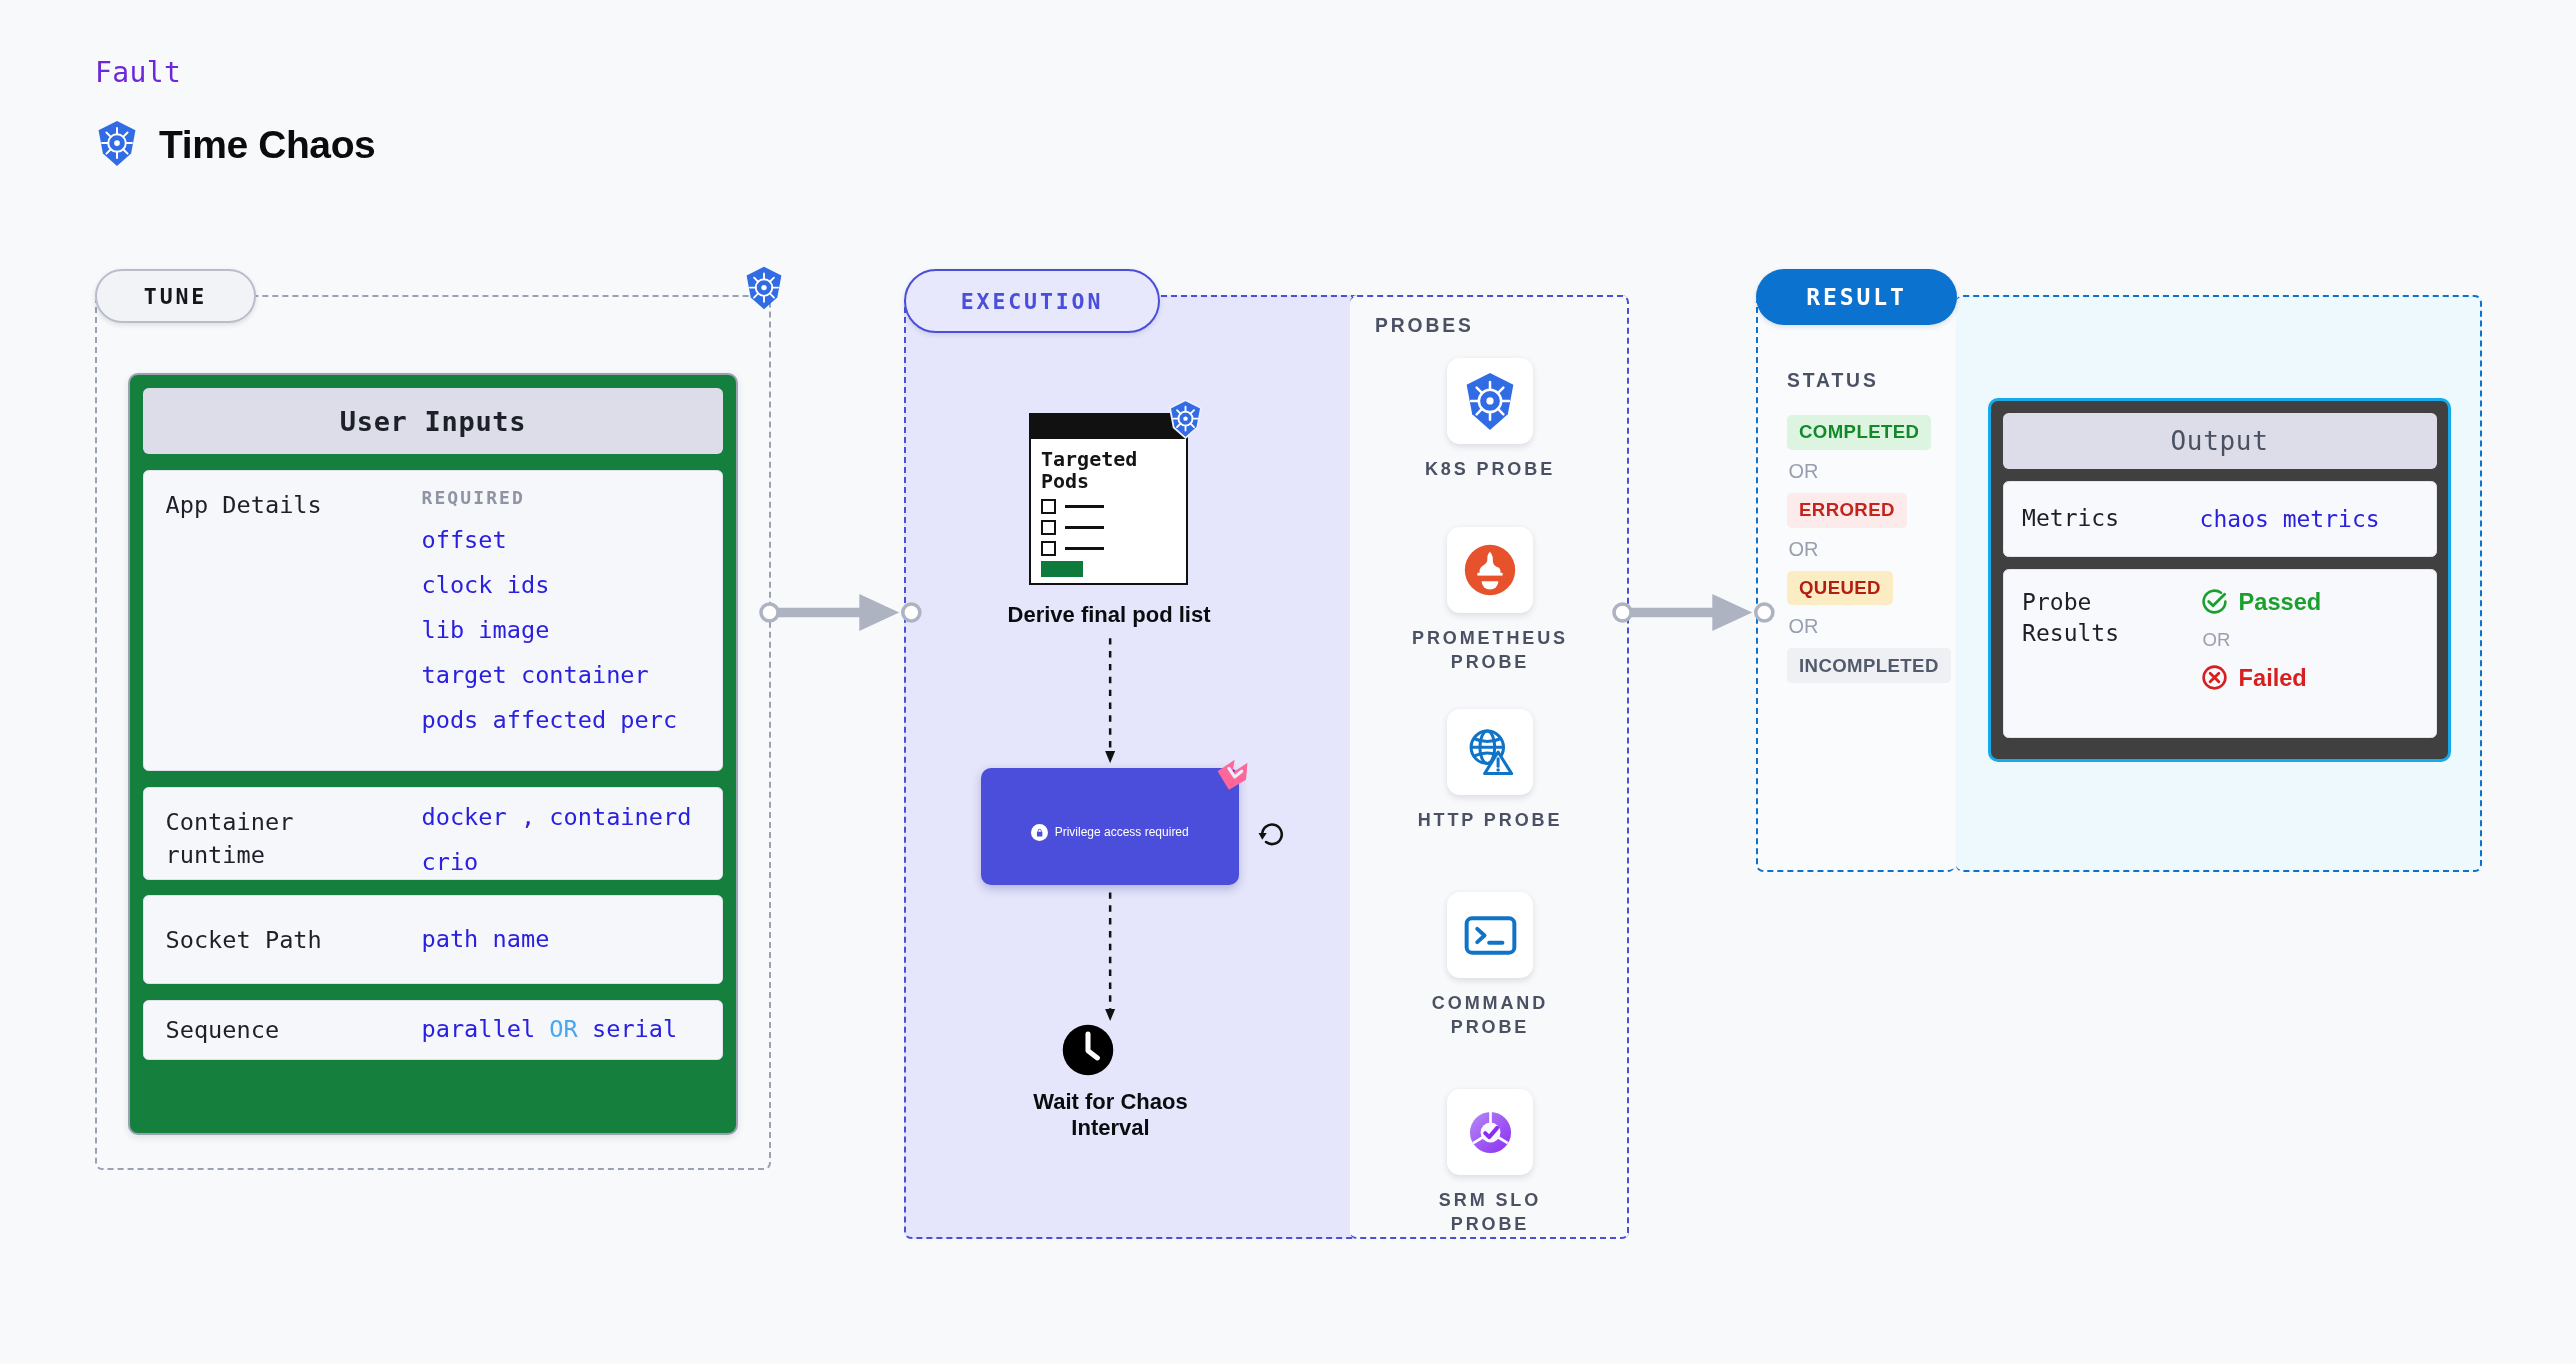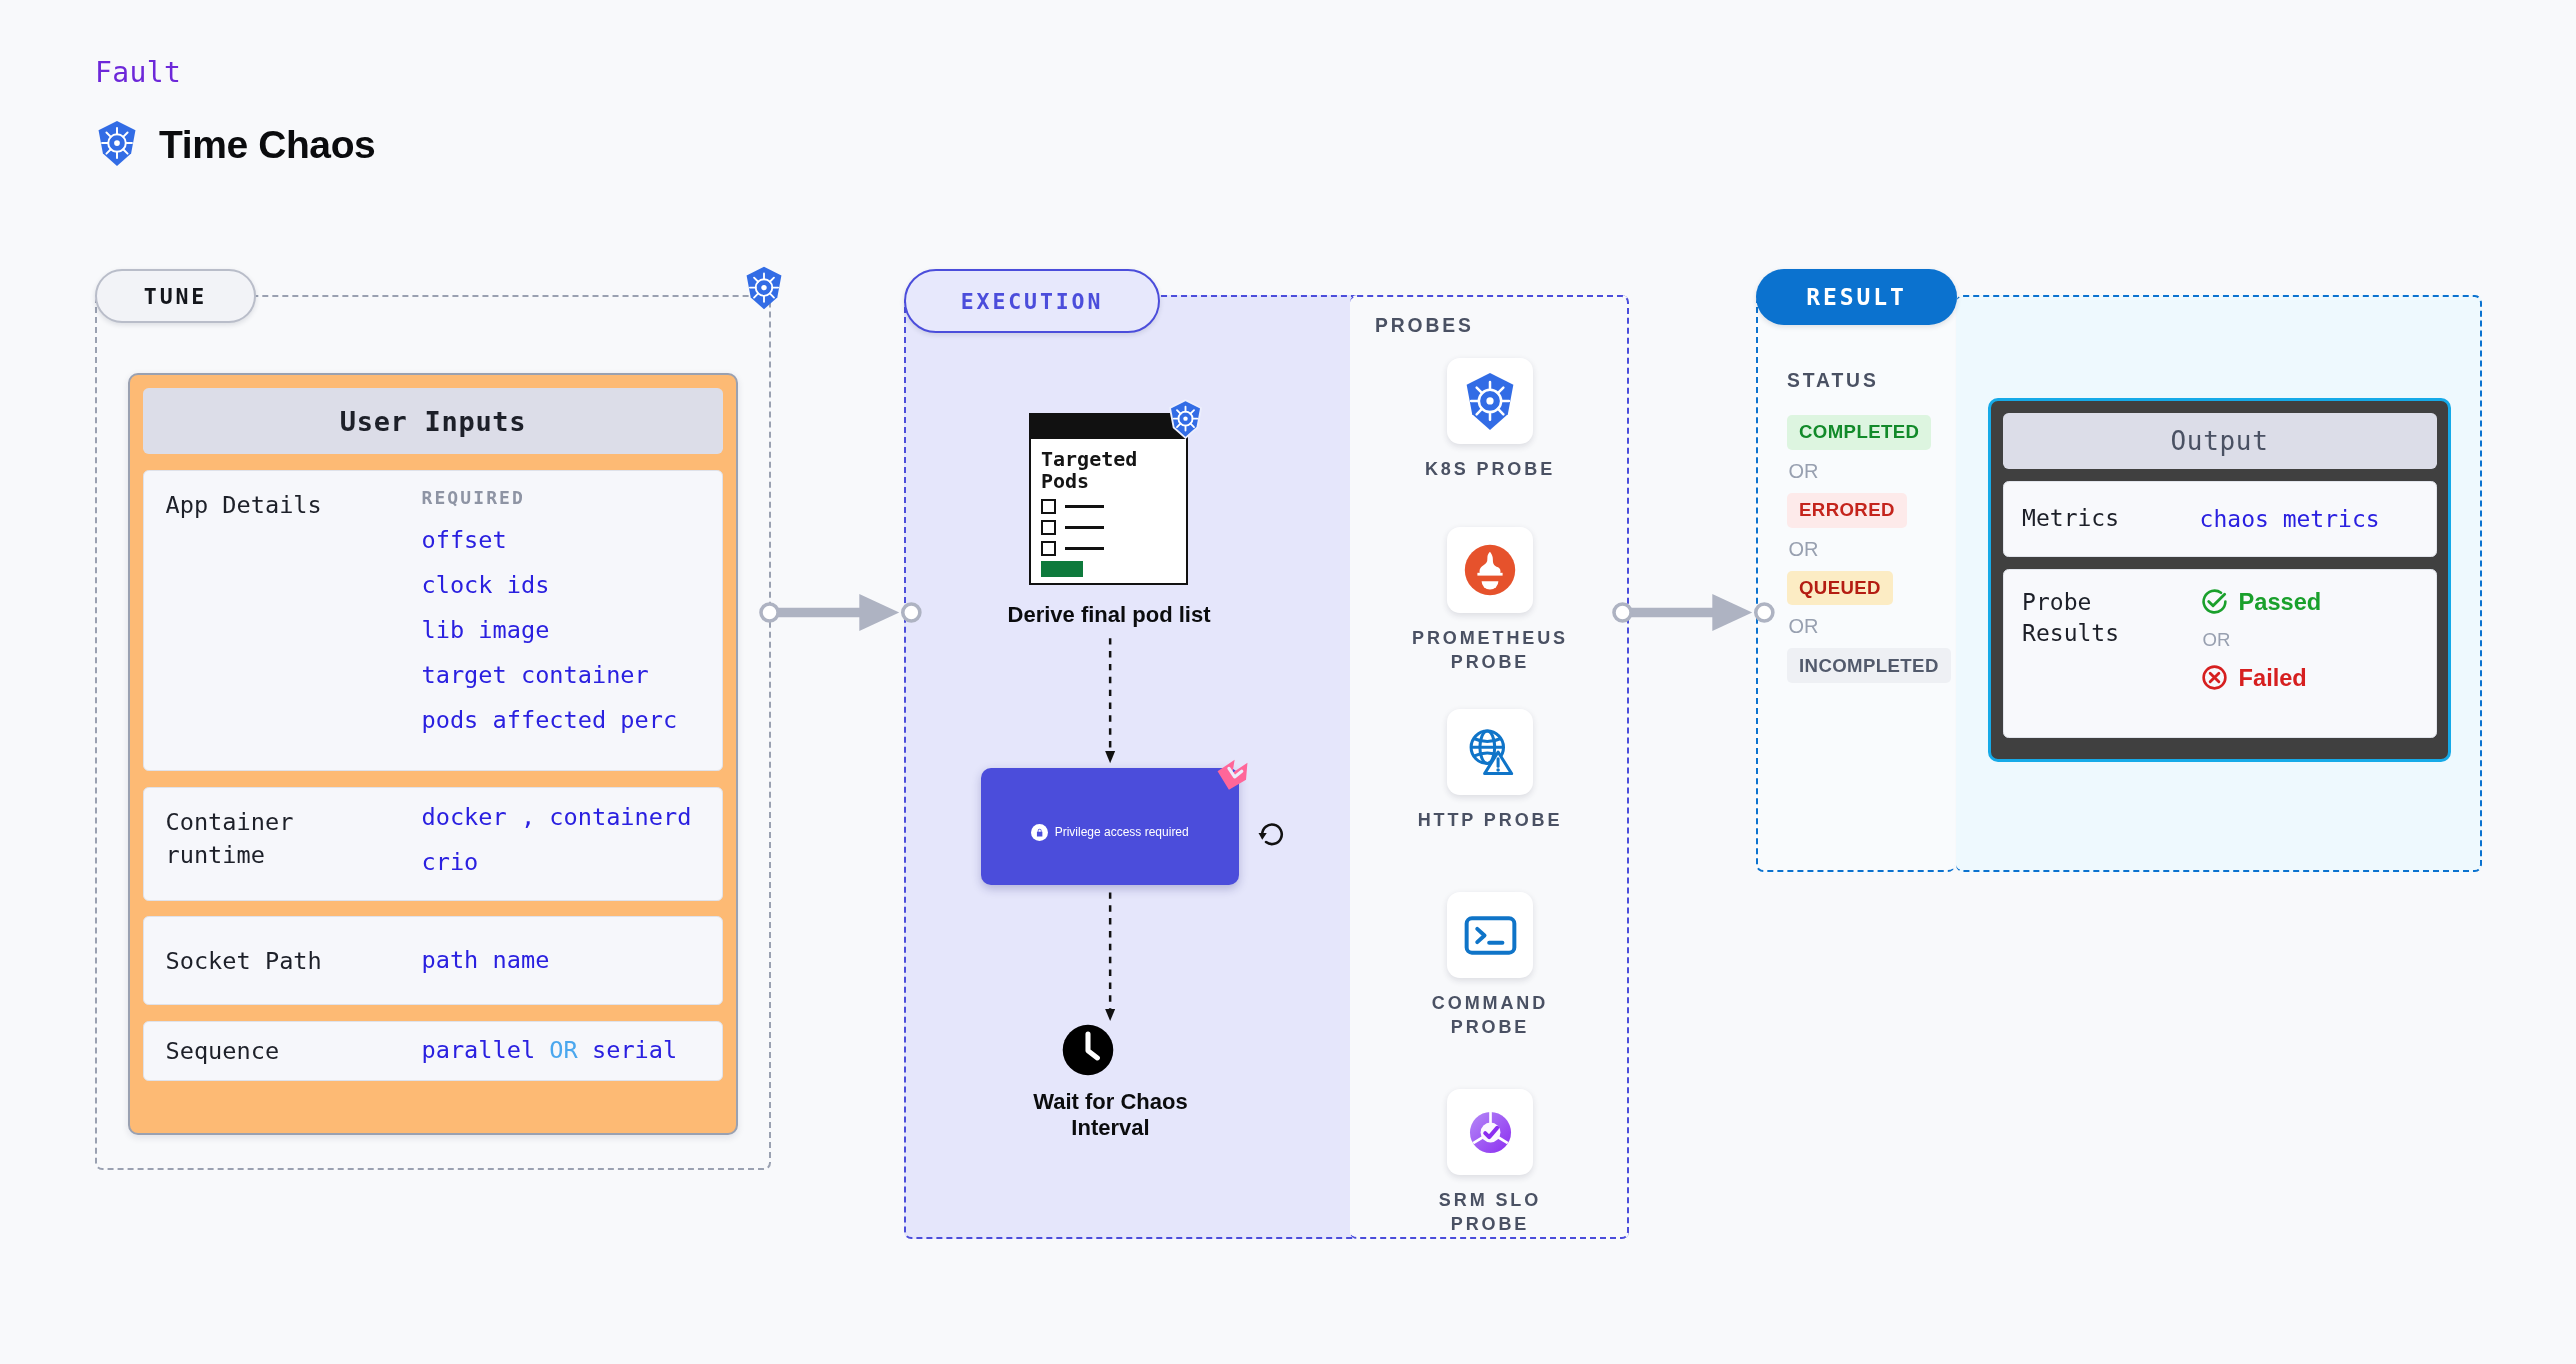--- a/index.html
+++ b/index.html
@@ -66,21 +66,21 @@
     border: 2.9px dashed #0b72cf; border-right: 0; background: #f9fbfd;
   }
   .dash-output {
     left: 1956px; top: 295px; width: 526px; height: 577px;
     border: 2.9px dashed #0b72cf; border-left: 0; background: #eef9fe;
   }
 
   
   .tune-card {
     position: absolute; left: 128px; top: 373px; width: 610px; height: 762px;
-    background: #fdba74; border: 2.1px solid #9aa1b1; border-radius: 10px;
+    background: #15803d; border: 2.1px solid #9aa1b1; border-radius: 10px;
     box-shadow: 0 2.9px 7.2px rgba(25,30,55,.10);
     padding: 13px;
   }
   .tune-head {
     height: 66px; background: #dcdde8; border-radius: 5.7px;
     display: flex; align-items: center; justify-content: center;
     font-family: "DejaVu Sans Mono", monospace; font-size: 27px; font-weight: 700;
     color: #1d2029; letter-spacing: 0.7px;
   }
   .tune-box {
@@ -280,21 +280,21 @@
       <div class="tune-box-vals">
         <div class="v req-label">REQUIRED</div>
         <div class="v val-blue">offset</div>
         <div class="v val-blue">clock ids</div>
         <div class="v val-blue">lib image</div>
         <div class="v val-blue">target container</div>
         <div class="v val-blue">pods affected perc</div>
       </div>
     </div>
 
-    <div class="tune-box" style="height:114px;">
+    <div class="tune-box" style="height:93px;">
       <div class="tune-box-label">Container runtime</div>
       <div class="tune-box-vals">
         <div class="v val-blue">docker , containerd</div>
         <div class="v val-blue">crio</div>
       </div>
     </div>
 
     <div class="tune-box" style="height:89px;align-items:center;">
       <div class="tune-box-label">Socket Path</div>
       <div class="tune-box-vals">

